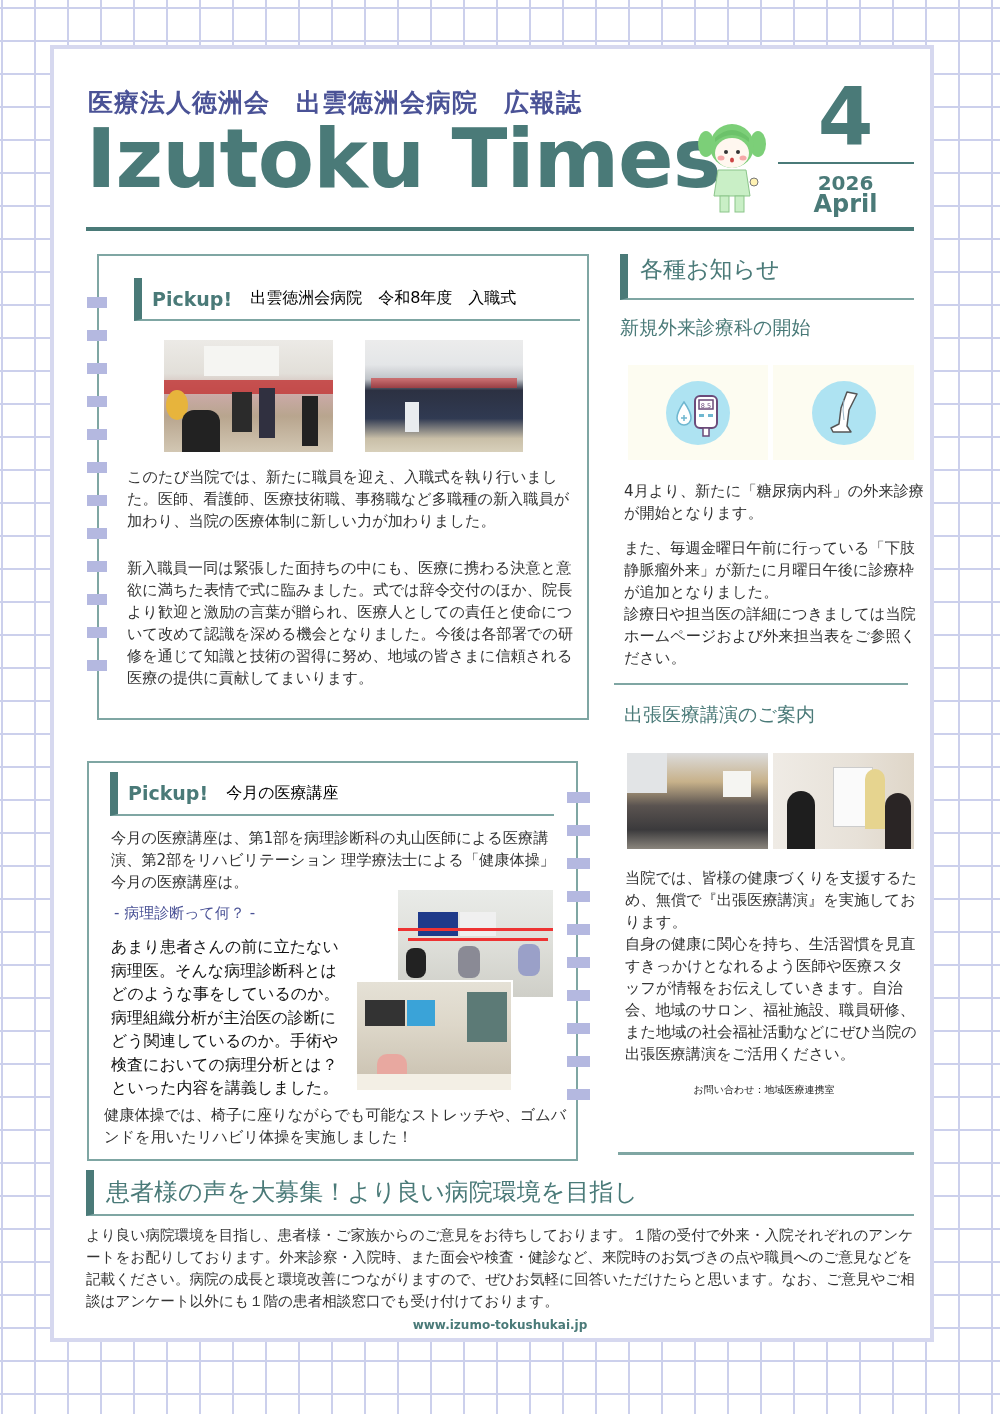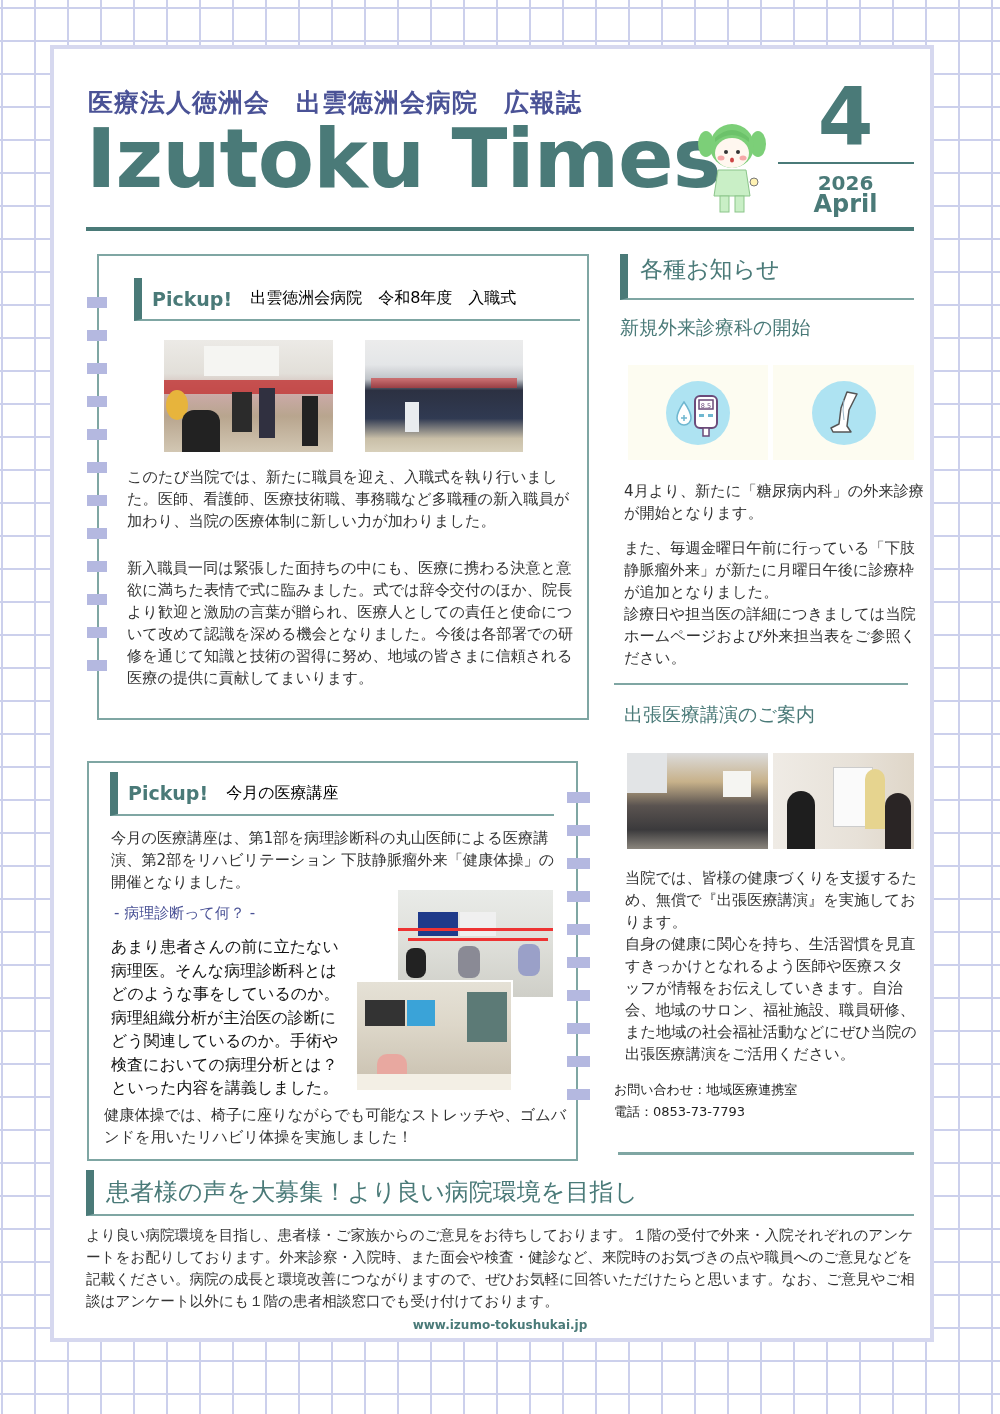--- a/index.html
+++ b/index.html
@@ -41,21 +41,21 @@
   .sec-head .tag { font-family: "DejaVu Sans", sans-serif; font-weight: bold; color: #4a7a78; font-size: 19px; margin-right: 18px; }
   .sec-head .ttl { color: #000000; font-size: 16px; }
 
   .body-text { font-size: 15.2px; line-height: 22px; color: #333; }
   .photo { position: absolute; overflow: hidden; }
 
   .notice-title { font-size: 23px; color: #4a7a78; }
   .sub-title { font-size: 19px; color: #4a7a78; }
   .rule-teal { height: 2px; background: #7fa6a3; }
 
-  .contact { text-align: left; font-size: 13px; color: #222; line-height: 22px; }
+  .contact { text-align: center; font-size: 10px; color: #222; line-height: 22px; }
   .url { font-family: "DejaVu Sans", sans-serif; font-weight: bold; color: #4a7a78; font-size: 12px; text-align: center; }
 </style>
 </head>
 <body>
 
 <div class="paper"></div>
 
 <div class="abs org-line">医療法人徳洲会　出雲徳洲会病院　広報誌</div>
 <div class="abs masthead">Izutoku Times</div>
 
@@ -131,21 +131,21 @@
   <div class="tick" style="left:567px; top:957px; width:23px;"></div>
   <div class="tick" style="left:567px; top:990px; width:23px;"></div>
   <div class="tick" style="left:567px; top:1023px; width:23px;"></div>
   <div class="tick" style="left:567px; top:1056px; width:23px;"></div>
   <div class="tick" style="left:567px; top:1089px; width:23px;"></div>
 </div>
 <div class="abs sec-head" style="left:110px; top:772px; width:444px; height:44px;">
   <span class="tag">Pickup!</span>
   <span class="ttl">今月の医療講座</span>
 </div>
-<div class="abs body-text" style="left:111px; top:827px; width:447px;">今月の医療講座は、第1部を病理診断科の丸山医師による医療講演、第2部をリハビリテーション 下肢静脈瘤外来「健康体操」の開催となりました。</div>
+<div class="abs body-text" style="left:111px; top:827px; width:447px;">今月の医療講座は、第1部を病理診断科の丸山医師による医療講演、第2部をリハビリテーション 理学療法士による「健康体操」今月の医療講座は。</div>
 <div class="abs" style="left:114px; top:904px; font-size:15px; color:#4a5296;">- 病理診断って何？ -</div>
 <div class="abs" style="left:111px; top:935px; width:236px; font-size:16px; line-height:23.5px; color:#111;">あまり患者さんの前に立たない病理医。そんな病理診断科とはどのような事をしているのか。病理組織分析が主治医の診断にどう関連しているのか。手術や検査においての病理分析とは？といった内容を講義しました。</div>
 
 <div class="photo" style="left:398px; top:890px; width:155px; height:107px; background:linear-gradient(#e9ebe8 0%, #e1e2dd 40%, #cfcfc8 100%);">
   <div style="position:absolute;left:20px;top:22px;width:40px;height:24px;background:#1e3a8a;"></div>
   <div style="position:absolute;left:62px;top:22px;width:36px;height:24px;background:#f0f0f0;"></div>
   <div style="position:absolute;left:0;top:38px;width:155px;height:3px;background:#e33;"></div>
   <div style="position:absolute;left:10px;top:48px;width:140px;height:3px;background:#e33;"></div>
   <div style="position:absolute;left:8px;top:58px;width:20px;height:30px;background:#222;border-radius:8px;"></div>
   <div style="position:absolute;left:60px;top:56px;width:22px;height:32px;background:#8a8a95;border-radius:8px;"></div>
@@ -203,21 +203,20 @@
   <div style="position:absolute;left:92px;top:16px;width:20px;height:60px;background:#e6d48f;border-radius:10px 10px 0 0;"></div>
   <div style="position:absolute;left:14px;top:38px;width:28px;height:58px;background:#1e1e1e;border-radius:14px 14px 0 0;"></div>
   <div style="position:absolute;left:112px;top:40px;width:26px;height:56px;background:#2a2525;border-radius:14px 14px 0 0;"></div>
 </div>
 
 <div class="abs body-text" style="left:625px; top:867px; width:293px; white-space:pre-line;">当院では、皆様の健康づくりを支援するため、無償で『出張医療講演』を実施しております。
 自身の健康に関心を持ち、生活習慣を見直すきっかけとなれるよう医師や医療スタッフが情報をお伝えしていきます。自治会、地域のサロン、福祉施設、職員研修、また地域の社会福祉活動などにぜひ当院の出張医療講演をご活用ください。</div>
 
 <div class="abs contact" style="left:614px; top:1079px; width:300px;">
   <div>お問い合わせ：地域医療連携室</div>
-  <div>電話：0853-73-7793</div>
 </div>
 <div class="abs rule-teal" style="left:618px; top:1152px; width:296px; height:3px;"></div>
 
 <div class="abs" style="left:86px; top:1170px; width:828px; height:46px; border-left:8px solid #4a7a78; border-bottom:2px solid #7fa6a3; padding-left:12px; display:flex; align-items:center;">
   <span style="font-size:24px; color:#4a7a78; white-space:nowrap;">患者様の声を大募集！より良い病院環境を目指し</span>
 </div>
 <div class="abs" style="left:86px; top:1224px; width:830px; font-size:14.6px; line-height:22px; color:#333;">より良い病院環境を目指し、患者様・ご家族からのご意見をお待ちしております。１階の受付で外来・入院それぞれのアンケートをお配りしております。外来診察・入院時、また面会や検査・健診など、来院時のお気づきの点や職員へのご意見などを記載ください。病院の成長と環境改善につながりますので、ぜひお気軽に回答いただけたらと思います。なお、ご意見やご相談はアンケート以外にも１階の患者相談窓口でも受け付けております。</div>
 
 <div class="abs url" style="left:300px; top:1318px; width:400px;">www.izumo-tokushukai.jp</div>
 

